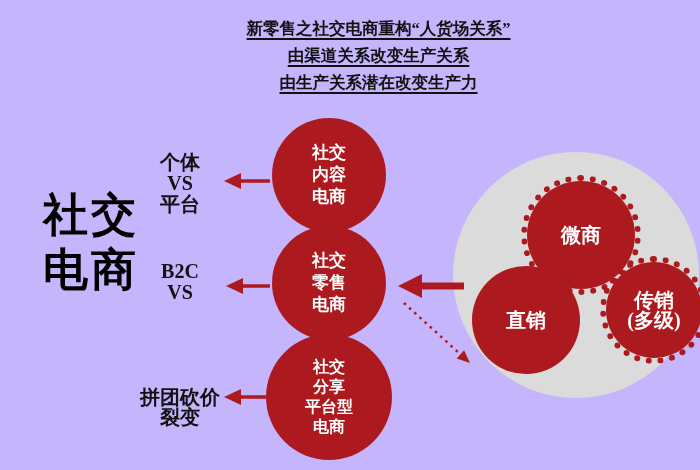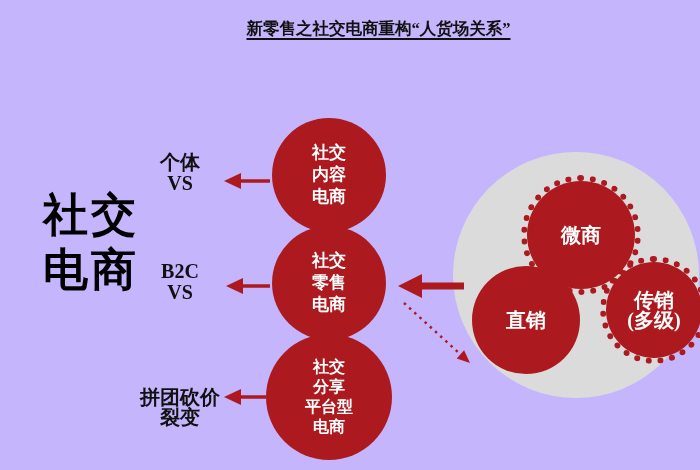--- a/index.html
+++ b/index.html
@@ -51,30 +51,33 @@
   
   .arrows { position:absolute; inset:0; z-index:10; pointer-events:none; }
 </style>
 </head>
 <body>
 
 <div class="stage">
 
   <div class="title">
     <span class="t-line">新零售之社交电商重构“人货场关系”</span>
+    <span class="t-line">由渠道关系改变生产关系</span>
+    <span class="t-line">由生产关系潜在改变生产力</span>
   </div>
 
   <div class="big-heading">
     <div>社交</div>
     <div>电商</div>
   </div>
 
   <div class="ann ann1">
     <div>个体</div>
     <div>VS</div>
+    <div>平台</div>
   </div>
 
   <div class="ann ann2">
     <div>B2C</div>
     <div>VS</div>
   </div>
 
   <div class="ann ann3">
     <div>拼团砍价</div>
     <div>裂变</div>

